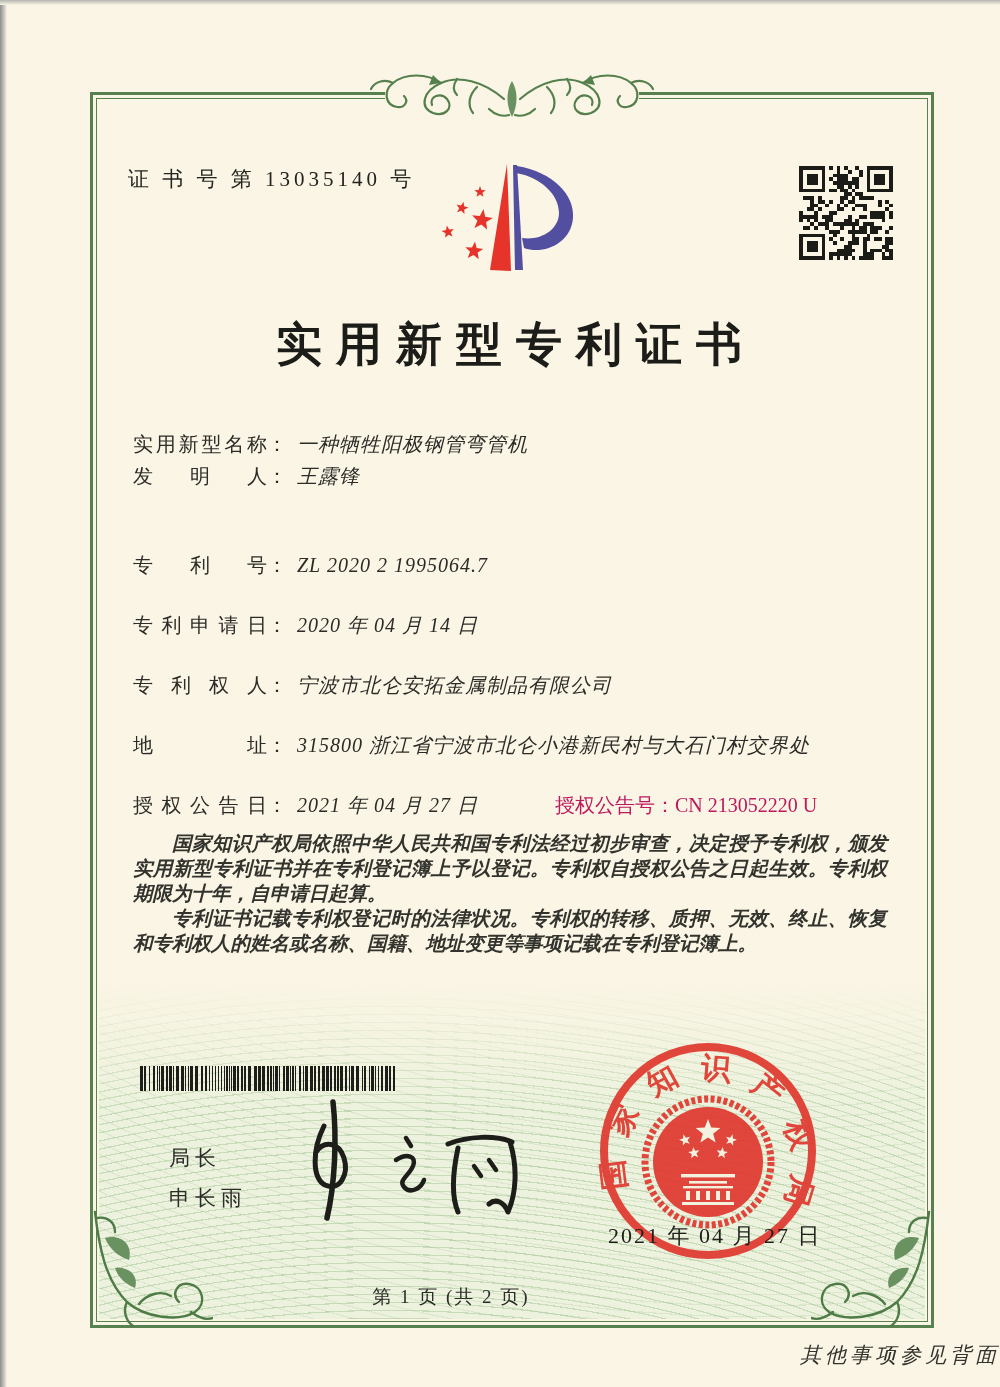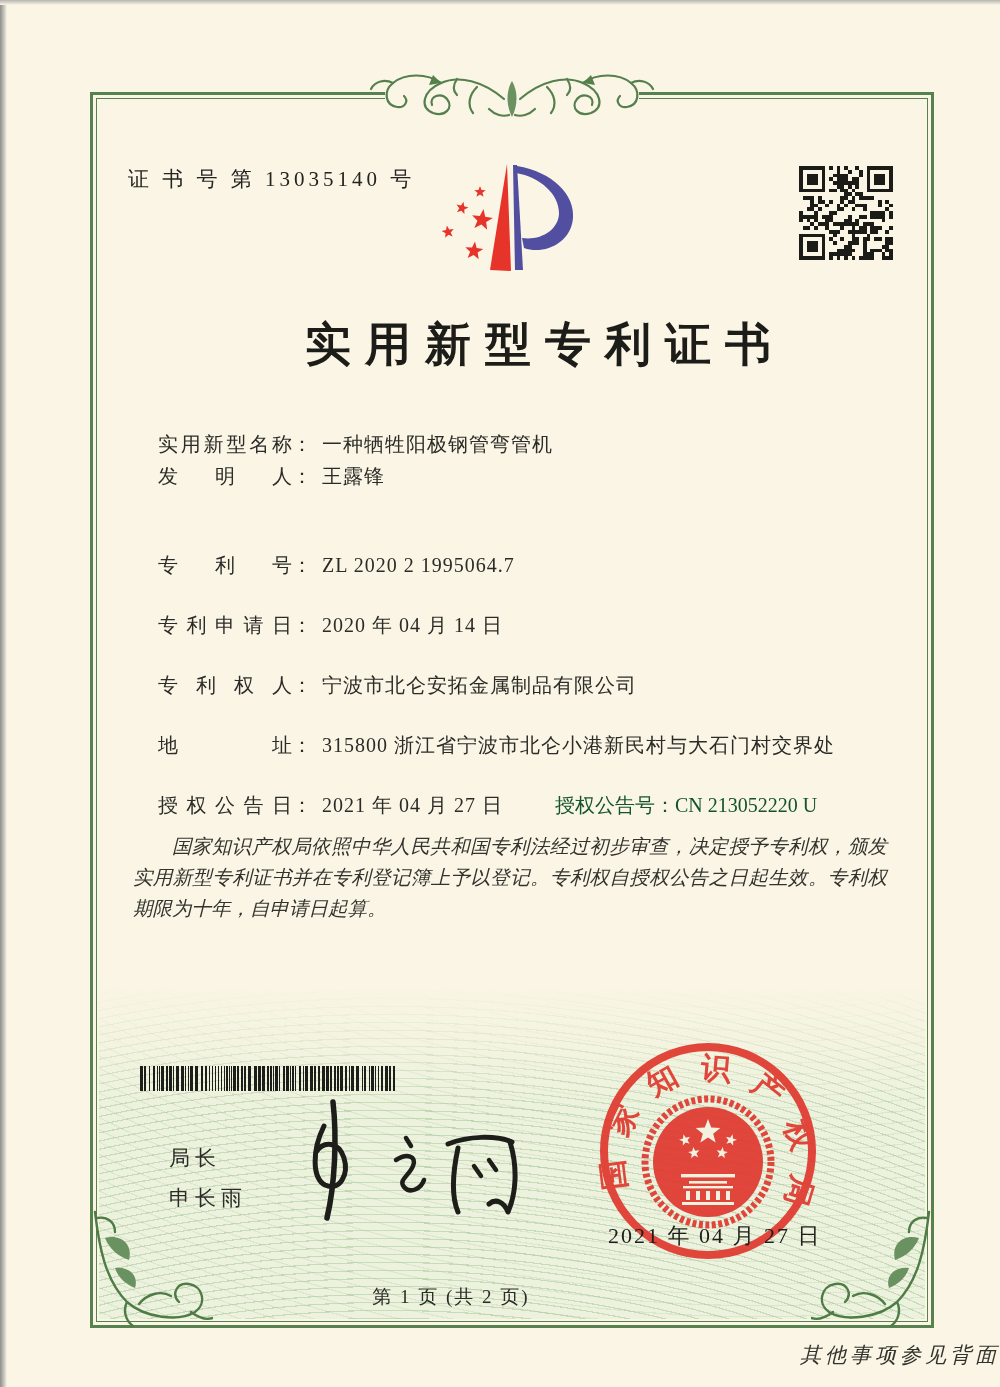--- a/index.html
+++ b/index.html
@@ -32,27 +32,27 @@
   
   .orn-top{position:absolute;left:50%;top:-30px;transform:translateX(-50%);}
   .orn-corner{position:absolute;width:126px;height:126px;}
   .orn-bl{left:-6px;bottom:-9px;}
   .orn-br{right:-6px;bottom:-9px;transform:scaleX(-1);}
   
   .cert-no{position:absolute;left:128px;top:165px;font-size:21px;letter-spacing:4px;}
   .logo{position:absolute;left:420px;top:150px;}
   .qr{position:absolute;left:799px;top:166px;}
   .title{position:absolute;left:90px;top:314px;width:838px;text-align:center;
-    font-size:46px;font-weight:bold;letter-spacing:14px;text-indent:14px;color:#1c1c19;padding-left:29px;}
+    font-size:46px;font-weight:bold;letter-spacing:14px;text-indent:14px;color:#1c1c19;}
   .row{position:absolute;left:0;font-size:20px;white-space:nowrap;color:#2b2b27;}
-  .row .lbl{display:inline-block;width:134px;text-align:justify;text-align-last:justify;vertical-align:top;margin-left:25px;}
-  .row .val{margin-left:10px;letter-spacing:1px;}
-  .row2{position:absolute;font-size:20px;white-space:nowrap;color:#14532d;}
+  .row .lbl{display:inline-block;width:134px;text-align:justify;text-align-last:justify;vertical-align:top;}
+  .row .val{margin-left:10px;letter-spacing:1px;font-style:italic;}
+  .row2{position:absolute;font-size:20px;white-space:nowrap;color:#be185d;}
   .paras{position:absolute;left:133px;top:831px;width:754px;font-size:19.5px;
-    line-height:31px;color:#33332e;text-align:justify;font-style:italic;}
+    line-height:25px;color:#33332e;text-align:justify;font-style:italic;font-weight:bold;}
   .paras p{margin:0;text-indent:2em;}
   .barcode{position:absolute;left:140px;top:1066px;}
   .director{position:absolute;left:145px;top:1138px;font-size:21px;letter-spacing:5px;line-height:40px;color:#2b2b27;z-index:3;margin-left:24px;}
   .signature{position:absolute;left:268px;top:1098px;z-index:3;}
   .seal{position:absolute;left:597px;top:1040px;z-index:2;opacity:.92;}
   .seal-date{position:absolute;left:608px;top:1221px;font-size:22px;letter-spacing:2px;color:#1e1e1b;z-index:3;}
   .page-info{position:absolute;left:90px;top:1284px;width:722px;text-align:center;
     font-size:19px;letter-spacing:2px;color:#2b2b27;z-index:3;}
   .back-note{position:absolute;left:0;top:1341px;width:1000px;text-align:right;
     font-size:21px;letter-spacing:4px;color:#33332e;font-style:italic;}
@@ -452,20 +452,21 @@
 </div>
 <div class="row" style="top:792px;left:133px">
   <span class="lbl">授权公告日</span><span>：</span><span class="val">2021 年 04 月 27 日</span>
 </div>
 <div class="row2" style="top:792px;left:555px">
   <span>授权公告号</span><span>：</span><span class="val">CN 213052220 U</span>
 </div>
 
 <div class="paras">
   <p>国家知识产权局依照中华人民共和国专利法经过初步审查，决定授予专利权，颁发实用新型专利证书并在专利登记簿上予以登记。专利权自授权公告之日起生效。专利权期限为十年，自申请日起算。</p>
+  <p>专利证书记载专利权登记时的法律状况。专利权的转移、质押、无效、终止、恢复和专利权人的姓名或名称、国籍、地址变更等事项记载在专利登记簿上。</p>
 </div>
 
 <svg class="barcode" width="258" height="25" id="barcode-svg">
     <rect x="0" y="0" width="3" height="25" fill="#1d1d1a"></rect>
     <rect x="4" y="0" width="2" height="25" fill="#1d1d1a"></rect>
     <rect x="9" y="0" width="1" height="25" fill="#1d1d1a"></rect>
     <rect x="13" y="0" width="2" height="25" fill="#1d1d1a"></rect>
     <rect x="17" y="0" width="1" height="25" fill="#1d1d1a"></rect>
     <rect x="19" y="0" width="1" height="25" fill="#1d1d1a"></rect>
     <rect x="21" y="0" width="3" height="25" fill="#1d1d1a"></rect>

